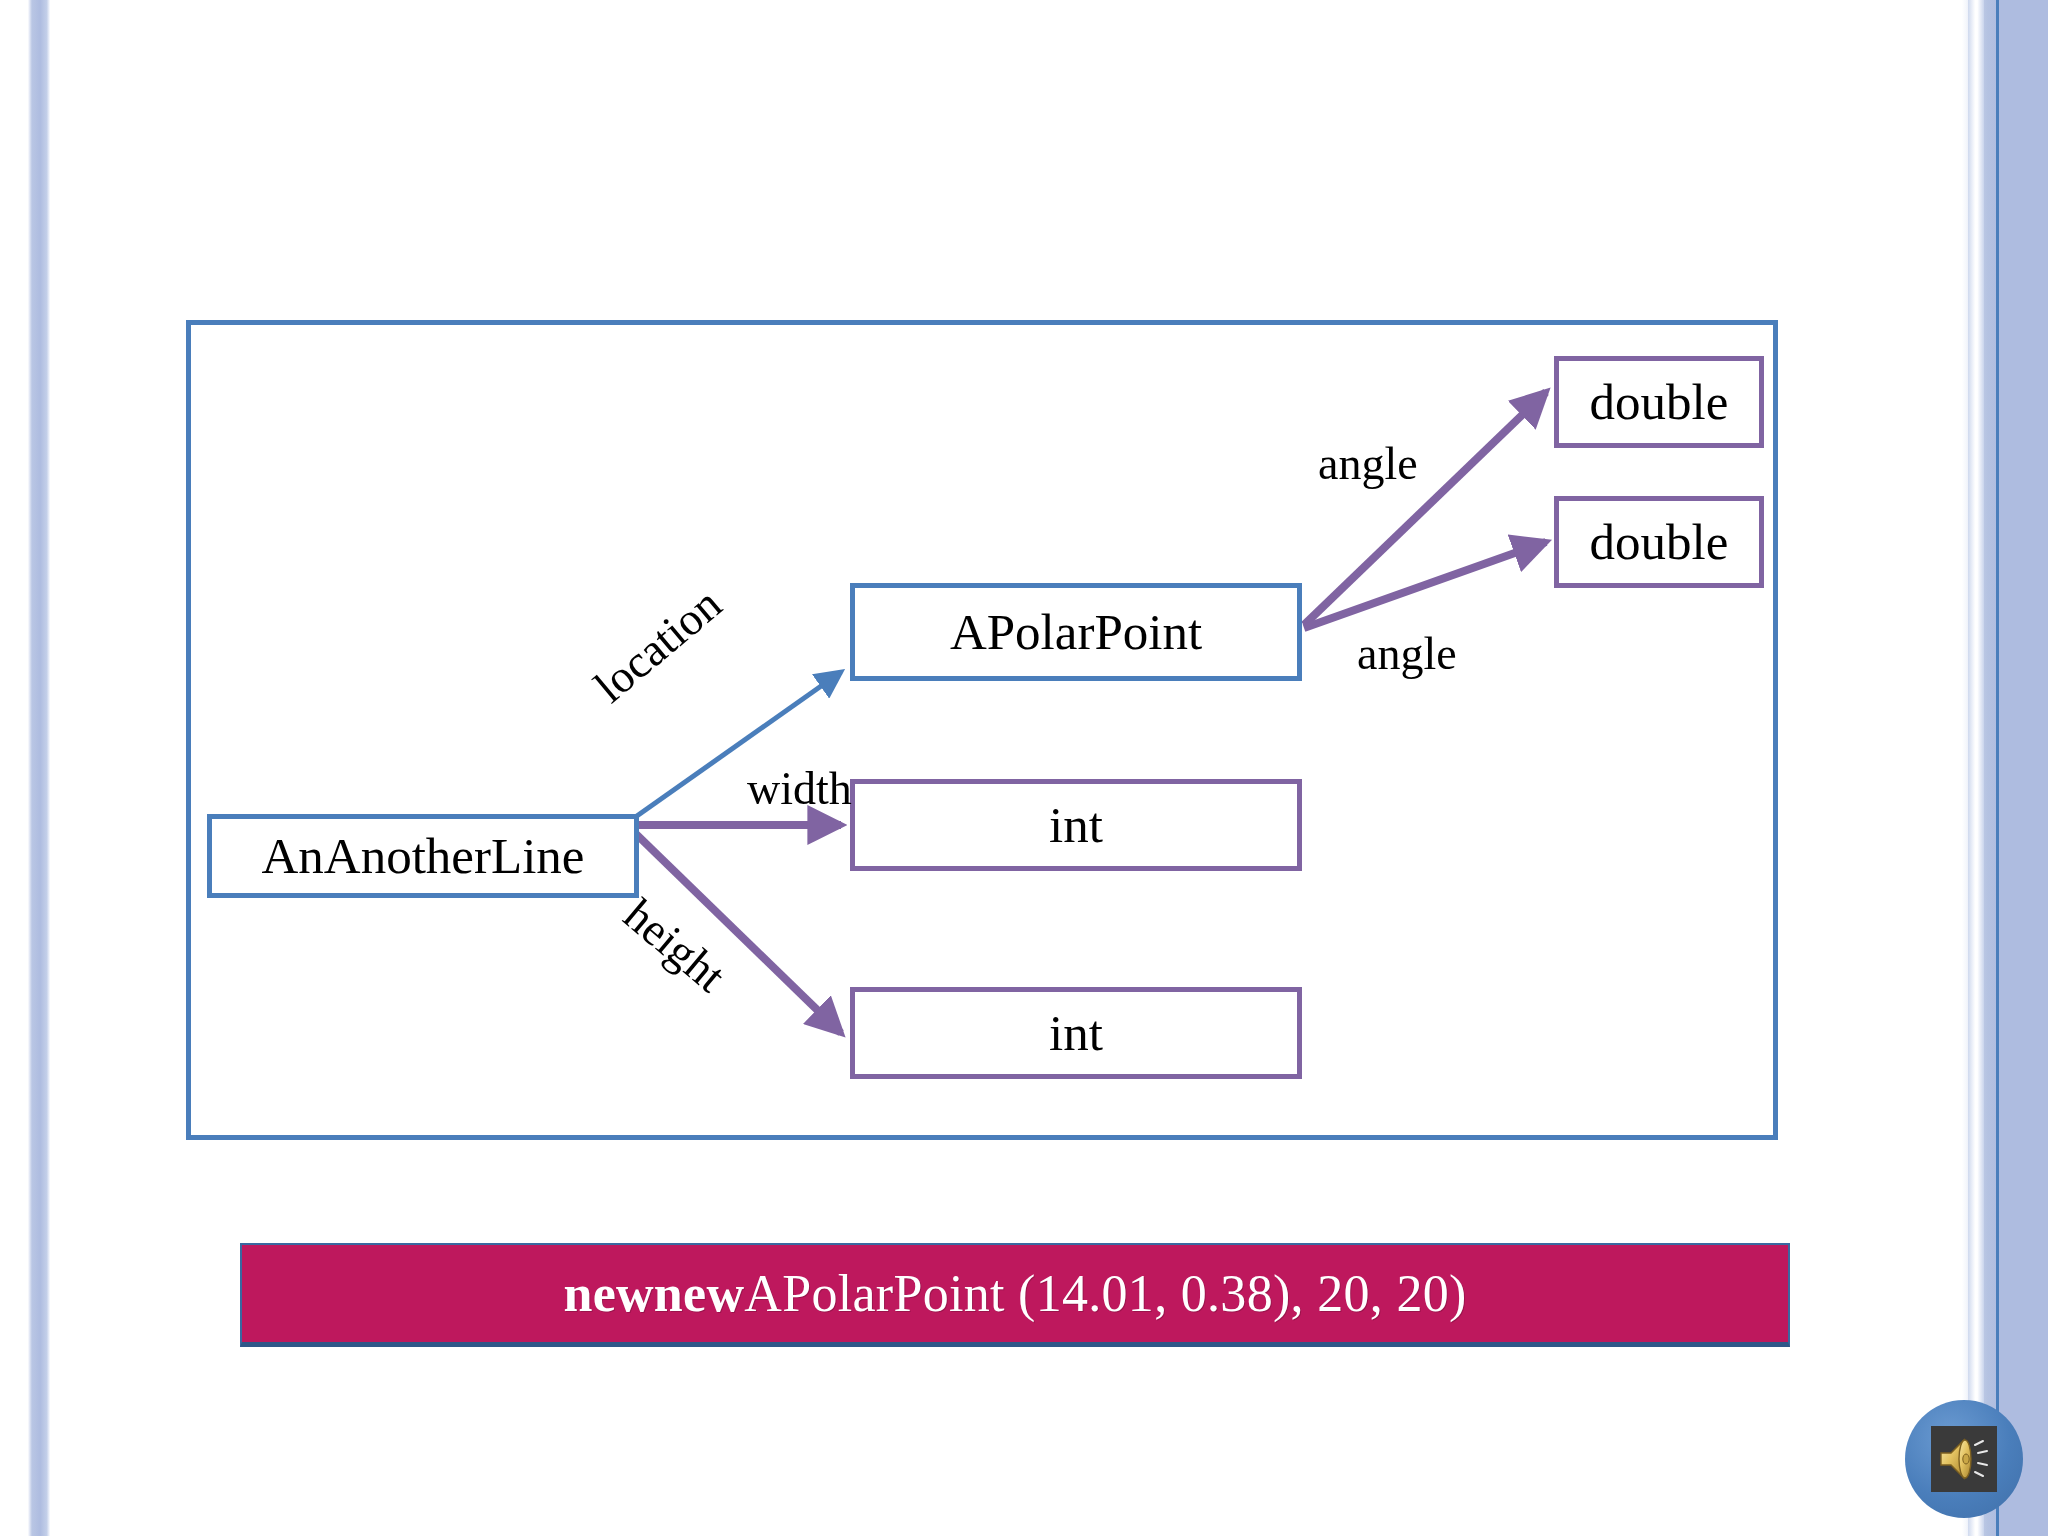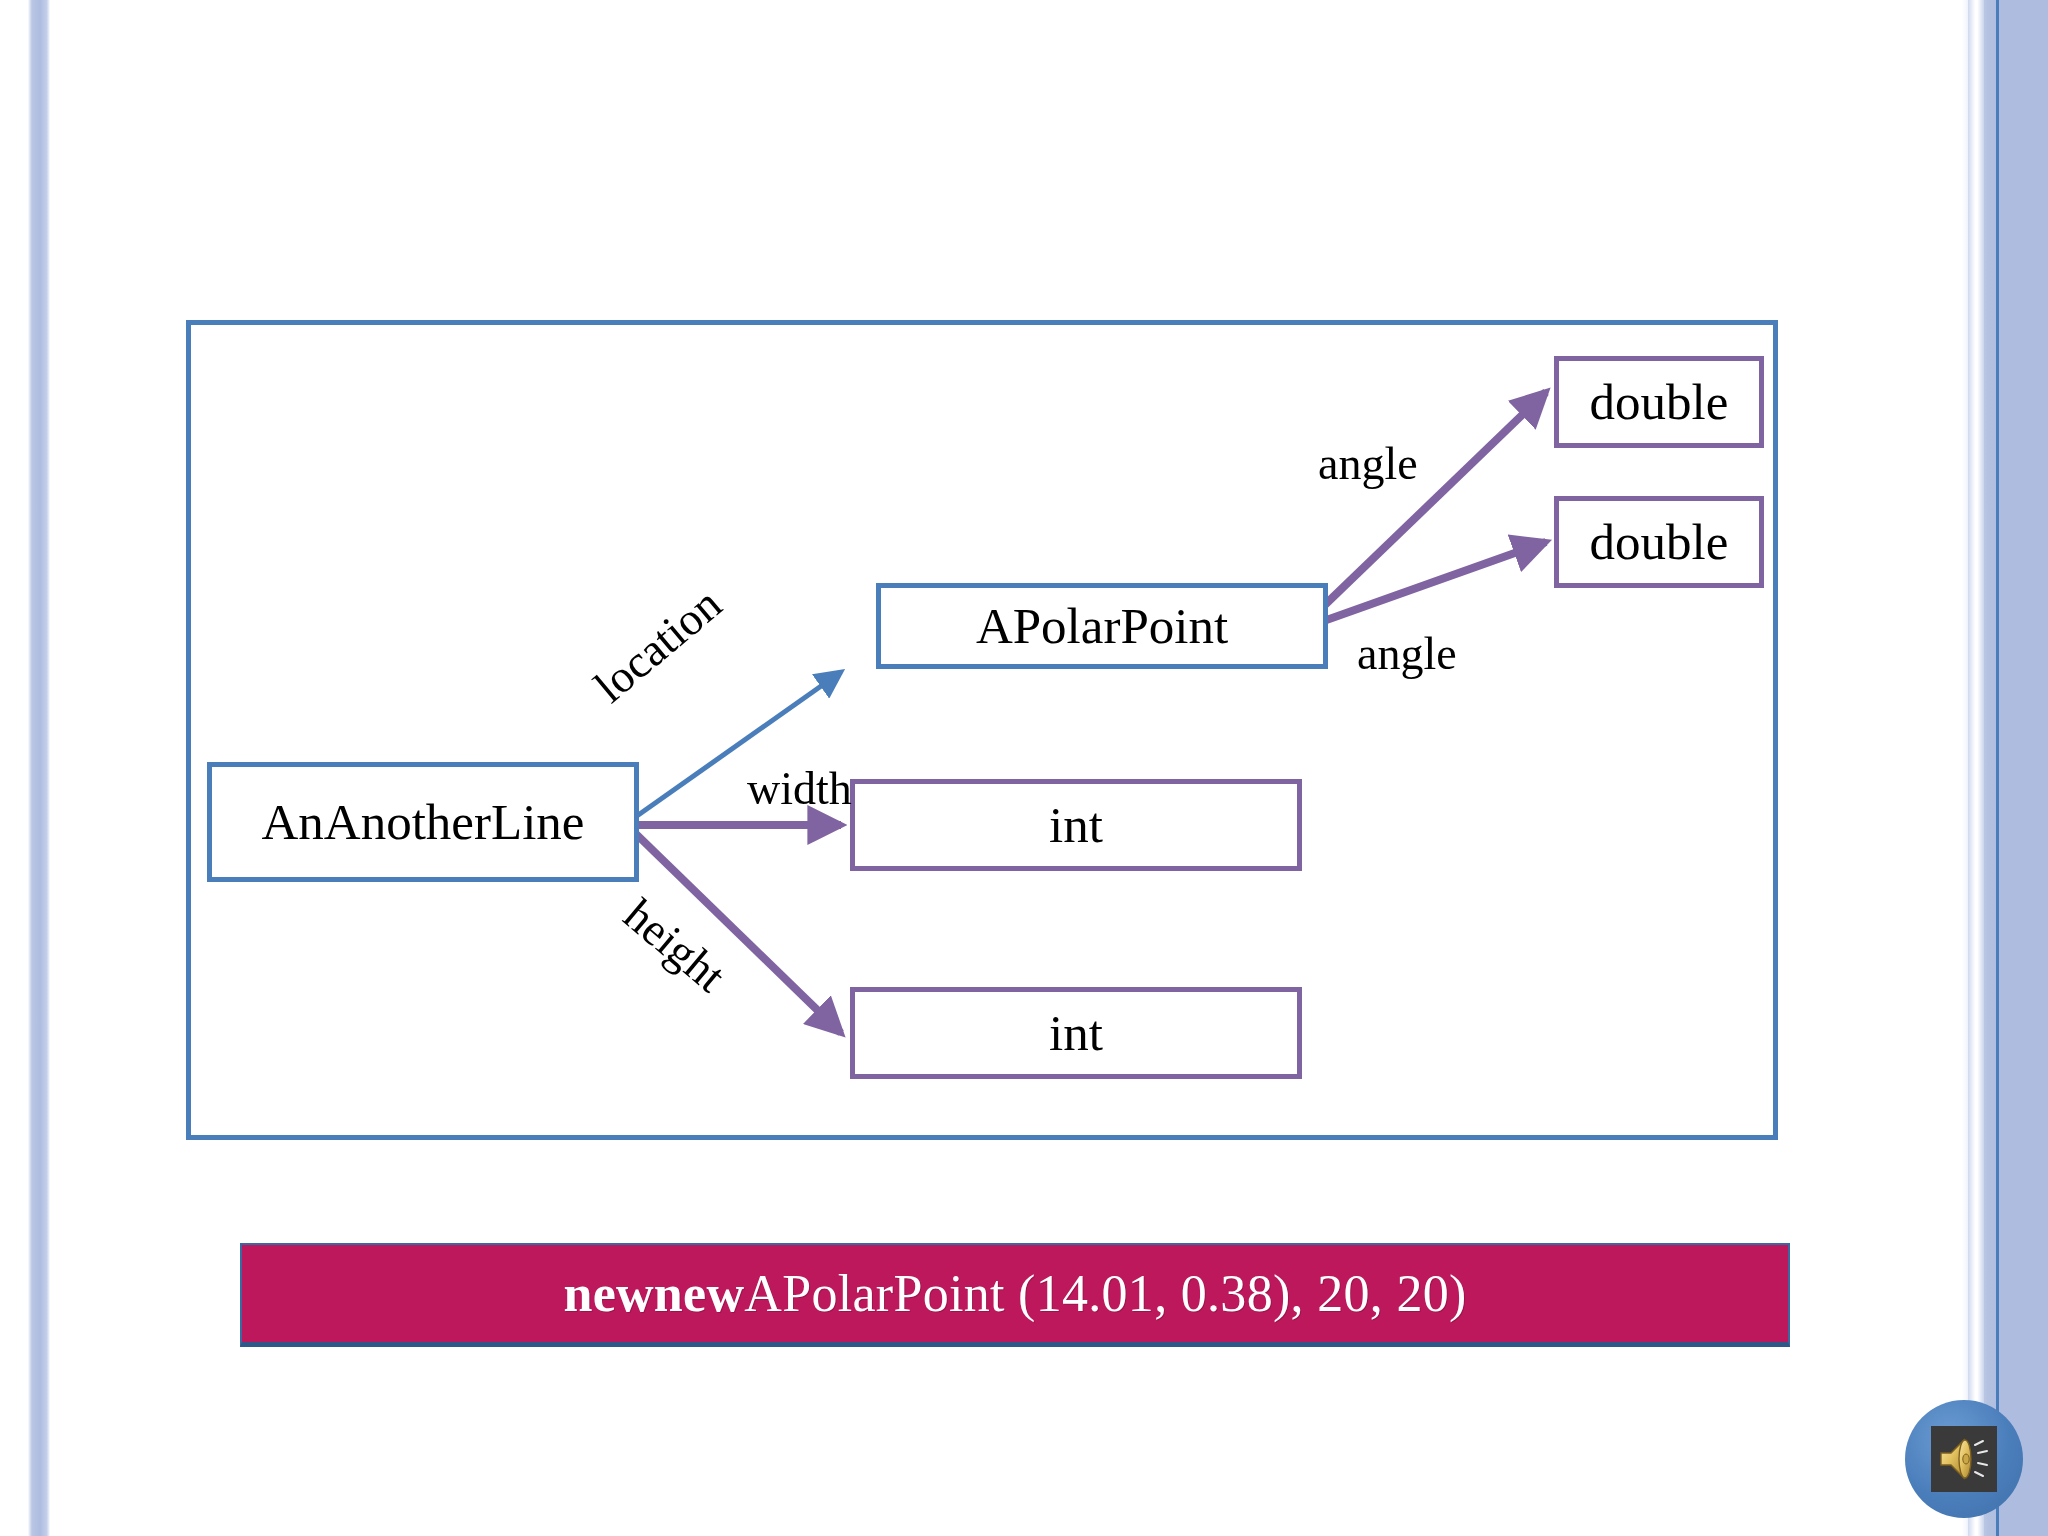--- a/index.html
+++ b/index.html
@@ -103,22 +103,22 @@
     display: flex;
     align-items: center;
     justify-content: center;
     font-family: "Liberation Serif", "DejaVu Serif", serif;
     color: #000000;
     font-size: 51px;
   }
   .node.blue   { border: 5px solid #4a7ebb; }
   .node.purple { border: 5px solid #8064a2; }
 
-  #node-ananotherline { left: 207px;  top: 762px; width: 432px; height: 120px; }
-  #node-apolarpoint   { left: 876px;  top: 583px; width: 452px; height: 86px; }
+  #node-ananotherline { left: 207px;  top: 814px; width: 432px; height: 84px; }
+  #node-apolarpoint   { left: 850px;  top: 583px; width: 452px; height: 98px; }
   #node-double-angle  { left: 1554px; top: 356px; width: 210px; height: 92px; }
   #node-double-radius { left: 1554px; top: 496px; width: 210px; height: 92px; }
   #node-int-width     { left: 850px;  top: 779px; width: 452px; height: 92px; }
   #node-int-height    { left: 850px;  top: 987px; width: 452px; height: 92px; }
 
   
   .edge-label {
     position: absolute;
     font-family: "Liberation Serif", "DejaVu Serif", serif;
     font-size: 46px;

